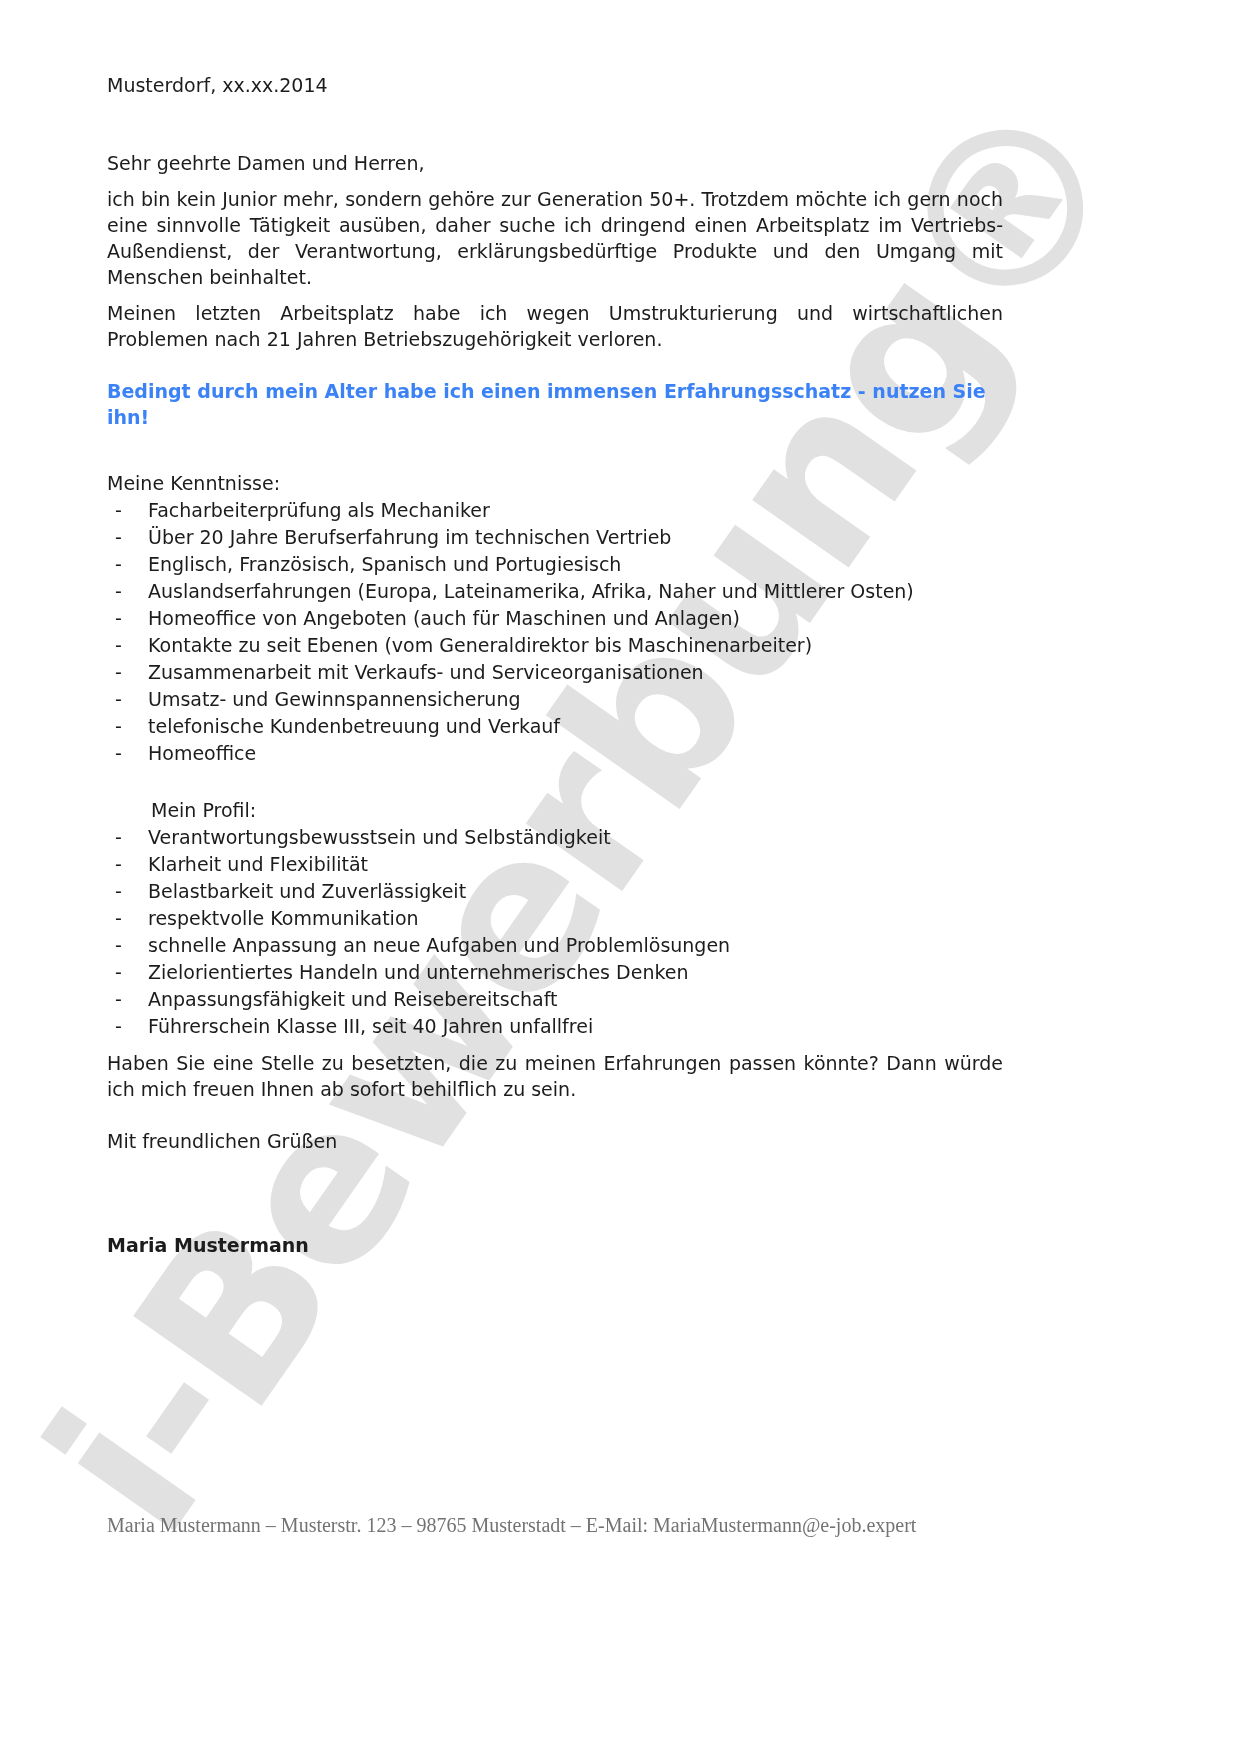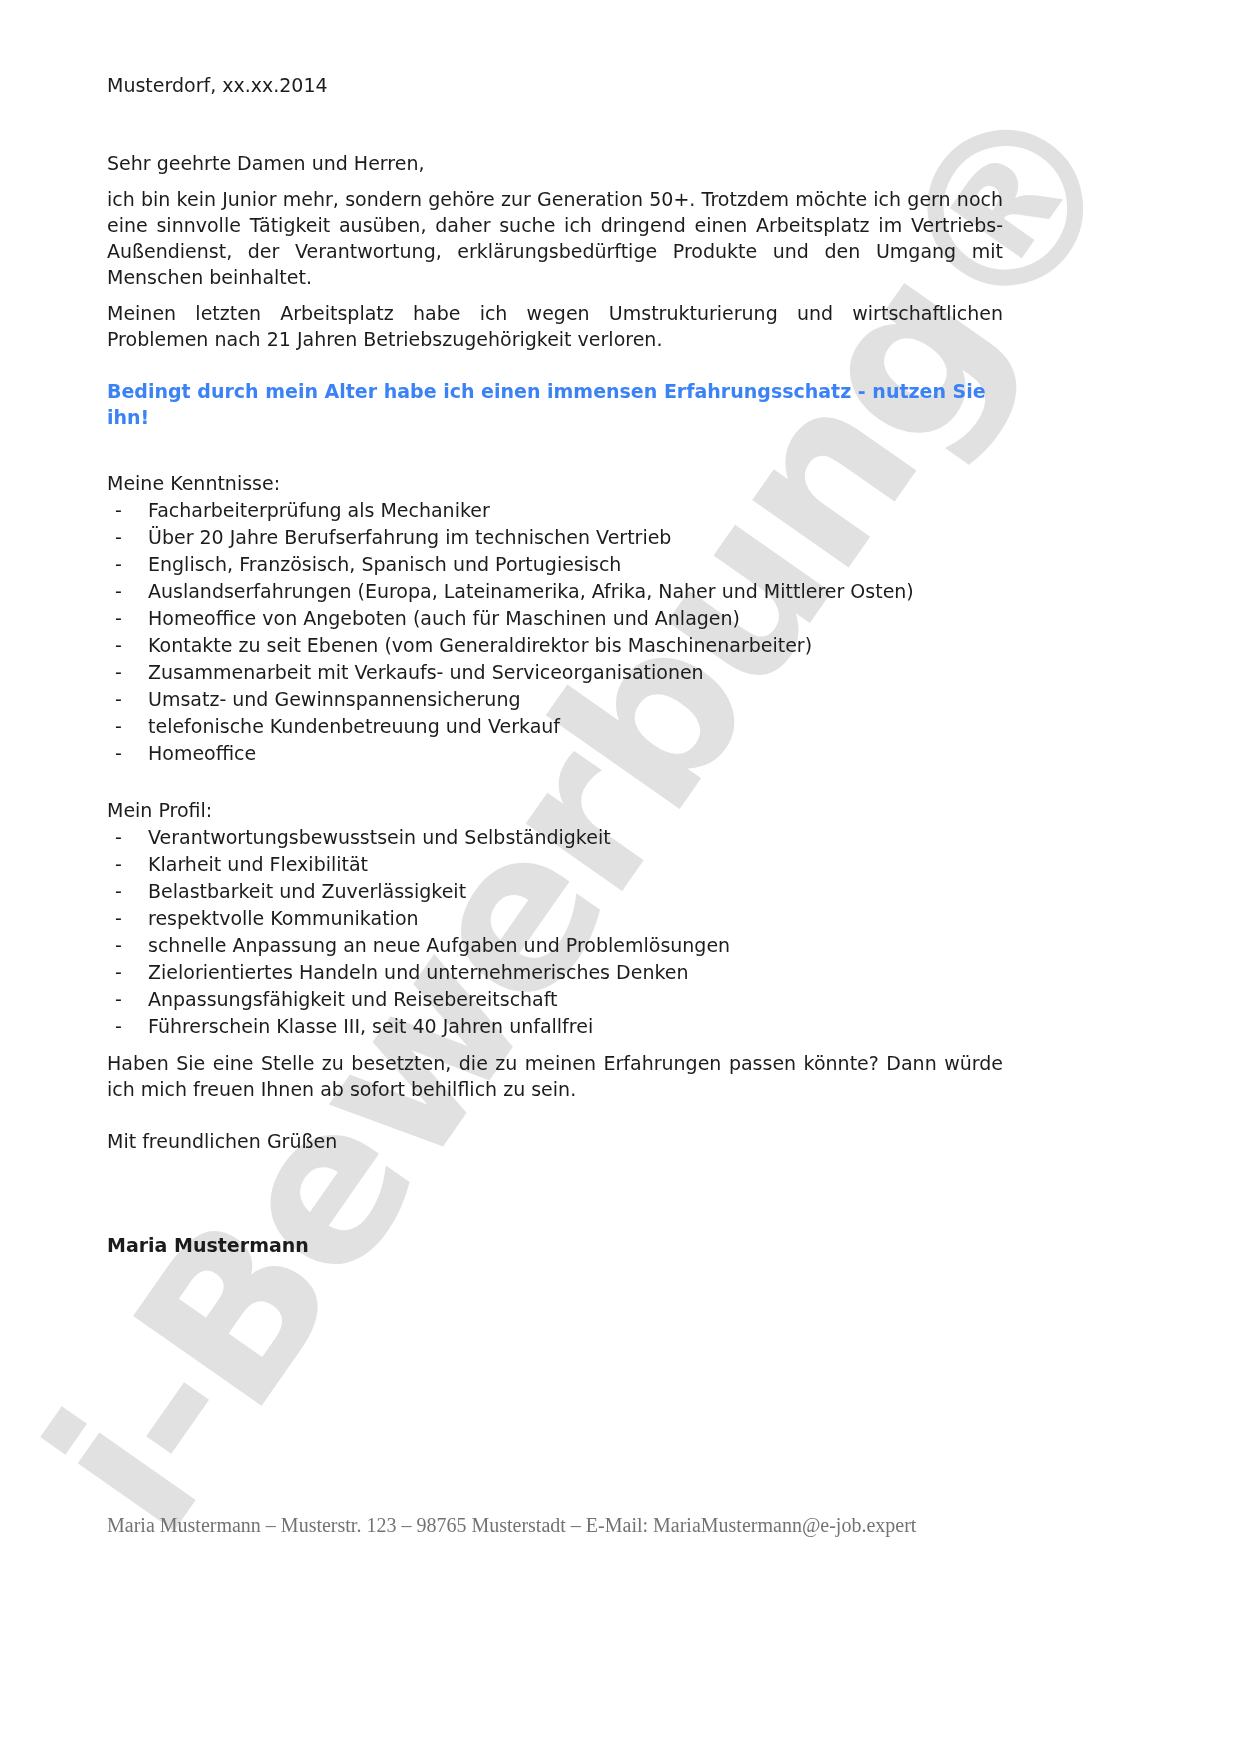--- a/index.html
+++ b/index.html
@@ -130,21 +130,21 @@
       <div class="bullet-row">
           <span class="dash">-</span>
           <span class="bullet-text">telefonische Kundenbetreuung und Verkauf</span>
         </div>
       <div class="bullet-row">
           <span class="dash">-</span>
           <span class="bullet-text">Homeoffice</span>
         </div>
     </div>
 
-    <div class="list-heading" style="margin-top:30px;">Mein Profil:</div>
+    <div class="list-heading" style="margin-top:30px;margin-left:44px;">Mein Profil:</div>
     <div class="bullet-list">
       <div class="bullet-row">
           <span class="dash">-</span>
           <span class="bullet-text">Verantwortungsbewusstsein und Selbständigkeit</span>
         </div>
       <div class="bullet-row">
           <span class="dash">-</span>
           <span class="bullet-text">Klarheit und Flexibilität</span>
         </div>
       <div class="bullet-row">

